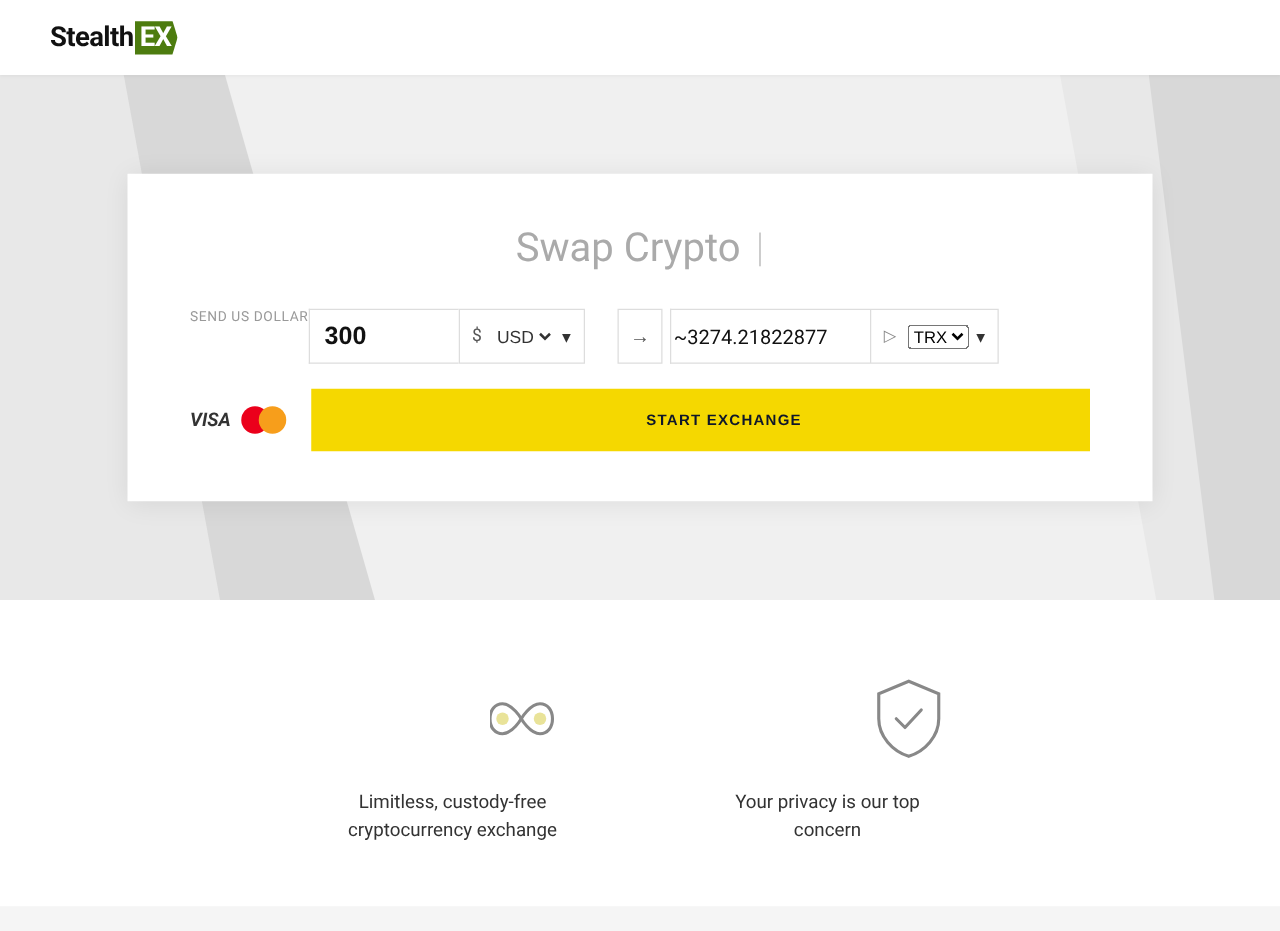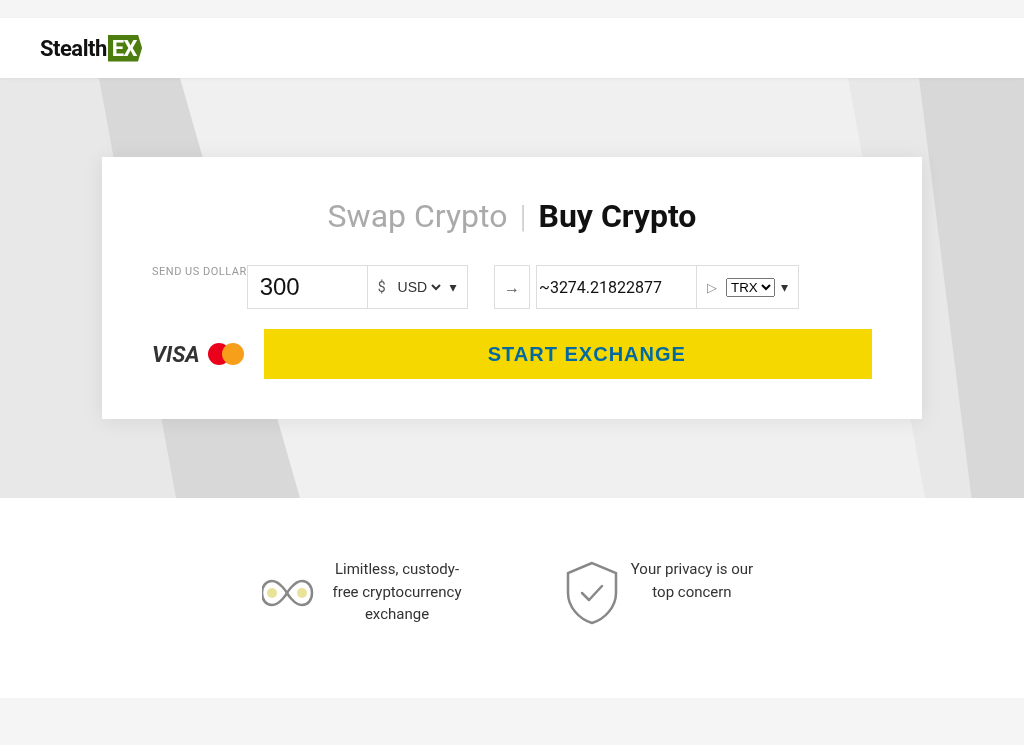--- a/index.html
+++ b/index.html
@@ -14,21 +14,20 @@
     .header {
       background: #fff;
       height: 60px;
       display: flex;
       align-items: center;
       justify-content: space-between;
       padding: 0 40px;
       box-shadow: 0 1px 3px rgba(0,0,0,0.05);
       position: relative;
       z-index: 10;
-      margin-top: 18px;
     }
     .logo {
       display: flex;
       align-items: center;
       font-size: 22px;
       font-weight: 700;
       letter-spacing: -0.5px;
       color: #111;
     }
     .logo-stealth { color: #111; }
@@ -159,22 +158,22 @@
 
     .send-group { flex: 1; }
     .get-group { flex: 1; }
 
     .amount-input {
       width: 120px;
       height: 44px;
       border: 1px solid #ddd;
       border-right: none;
       padding: 0 12px;
-      font-size: 24px;
-      font-weight: 400;
+      font-size: 20px;
+      font-weight: 700;
       color: #111;
       outline: none;
     }
     .currency-select {
       height: 44px;
       border: 1px solid #ddd;
       background: #fff;
       padding: 0 10px;
       font-size: 14px;
       color: #333;
@@ -239,21 +238,21 @@
       display: flex;
       align-items: center;
       gap: 20px;
     }
     .payment-icons {
       display: flex;
       align-items: center;
       gap: 8px;
     }
     .visa-text {
-      font-size: 22px;
+      font-size: 15px;
       font-weight: 700;
       font-style: italic;
       color: #333;
     }
     .mc-icon {
       display: flex;
       align-items: center;
     }
     .mc-circle1, .mc-circle2 {
       width: 22px;
@@ -261,41 +260,41 @@
       border-radius: 50%;
     }
     .mc-circle1 { background: #eb001b; margin-right: -8px; }
     .mc-circle2 { background: #f79e1b; }
 
     .start-btn {
       flex: 1;
       height: 50px;
       background: #f5d800;
       border: none;
-      font-size: 20px;
+      font-size: 12px;
       font-weight: 700;
       letter-spacing: 1px;
-      color: #0369a1;
+      color: #0f172a;
       cursor: pointer;
       text-transform: uppercase;
       padding-left: 38px;
     }
 
     
     .features {
       background: #fff;
       padding: 60px 40px 50px;
       display: flex;
       justify-content: center;
       gap: 100px;
     }
     .feature-item {
       display: flex;
-      flex-direction: row;
-      align-items: flex-start;
+      flex-direction: column;
+      align-items: flex-end;
       text-align: center;
       max-width: 200px;
     }
     .feature-icon {
       width: 70px;
       height: 70px;
       margin-bottom: 20px;
       display: flex;
       align-items: center;
       justify-content: center;
@@ -331,21 +330,20 @@
 </header>
 
 <section class="hero">
   <div class="hero-right-shape"></div>
   <div class="hero-right-shape2"></div>
 
   <div class="exchange-card">
     <div class="card-title">
       <span class="title-swap">Swap Crypto</span>
       <span class="title-divider">|</span>
-      <span class="title-buy">Buy Crypto</span>
     </div>
 
     <div class="form-row">
 
       <div class="field-group send-group">
         <span class="field-label">SEND US DOLLAR</span>
         <div class="field-input-row">
           <input type="text" class="amount-input" value="300" style="">
           <div class="currency-select">
             <span class="dollar-sign">$</span>

